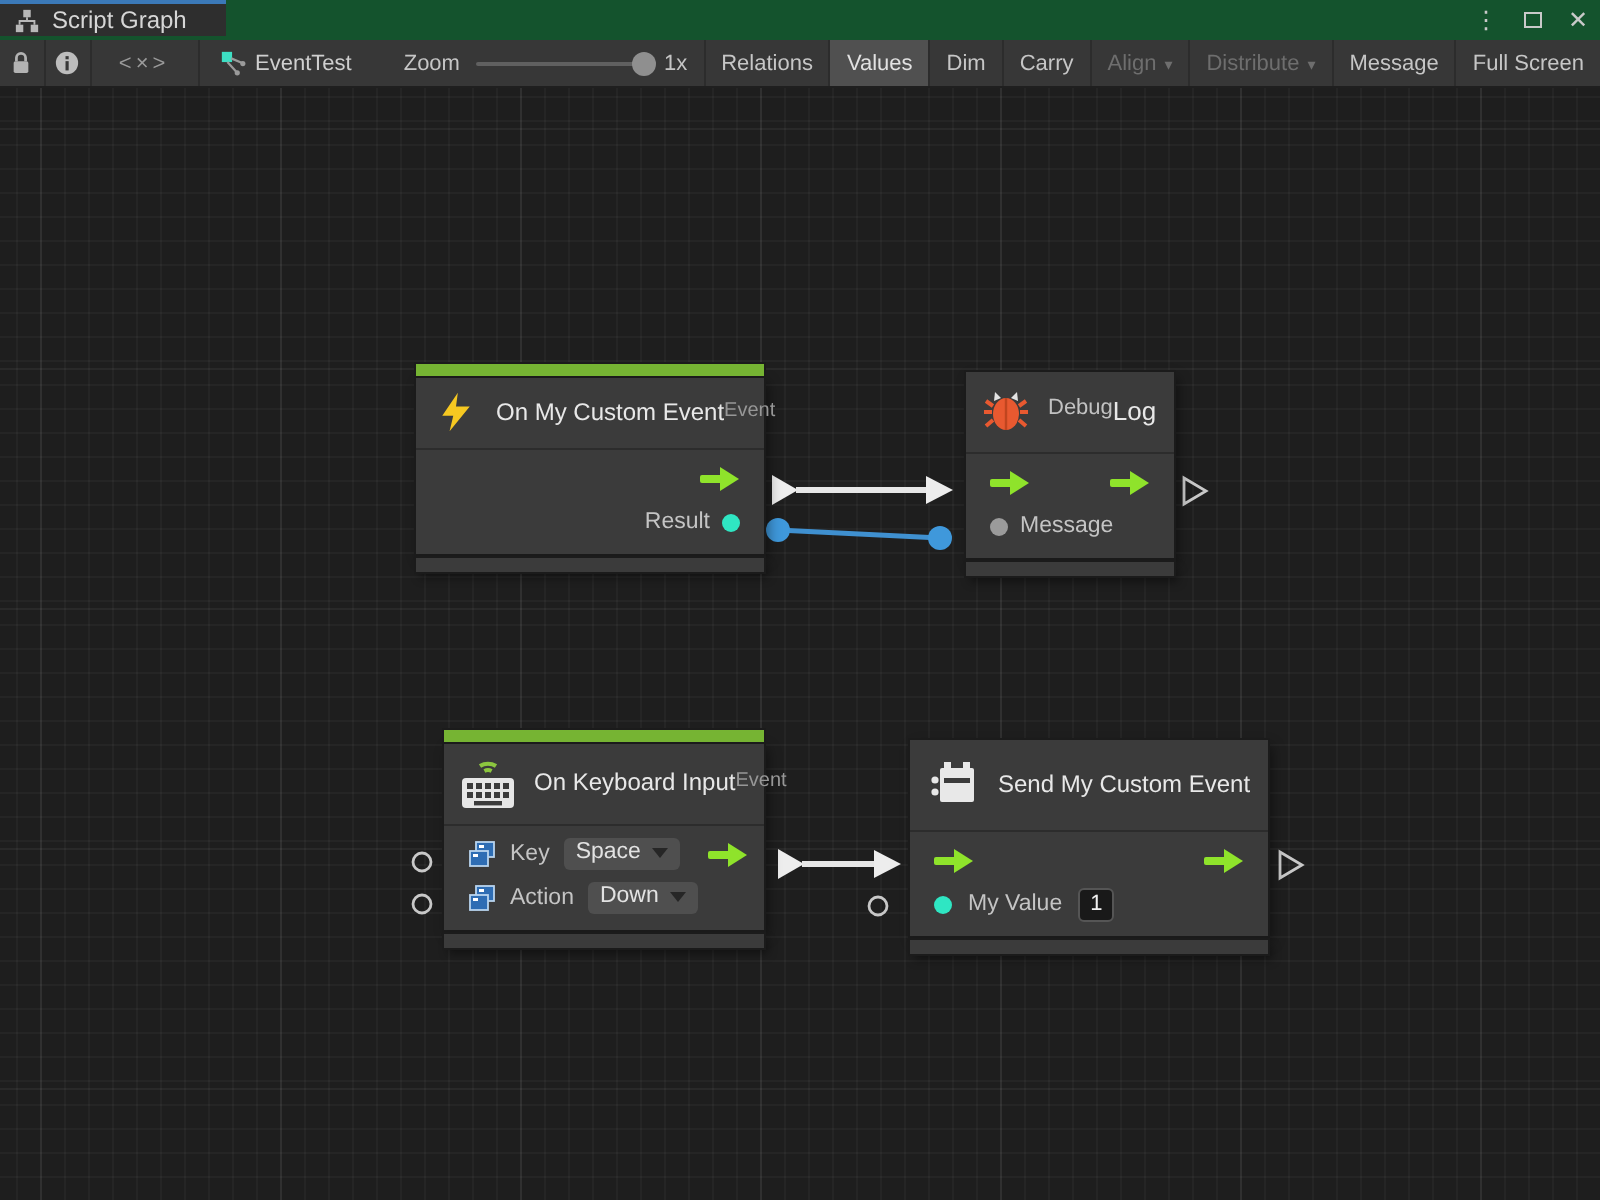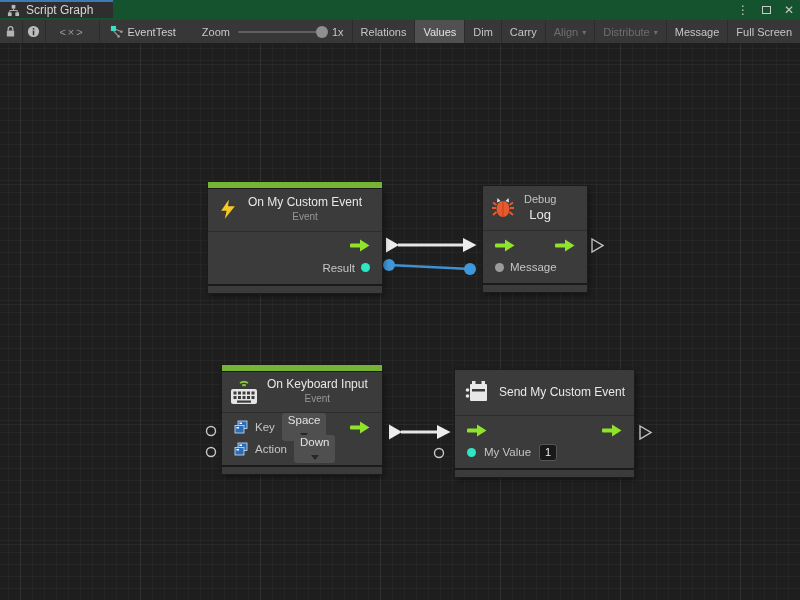--- a/index.html
+++ b/index.html
@@ -44,36 +44,36 @@
     background-size:12px 12px,12px 12px,120px 120px,120px 120px;
     background-position:8px 4px,8px 4px,20px 20px,20px 20px;}
 
   .wires{position:absolute;top:0;left:0;width:800px;height:600px;z-index:1;pointer-events:none;}
 
   
   .node{position:absolute;z-index:2;font-size:11px;color:#c8c8c8;}
   .n-main{background:#3b3b3b;box-shadow:0 0 0 1px #1b1b1b,2px 3px 6px rgba(0,0,0,.45);}
   .n-strip{height:6px;background:#76b433;box-shadow:0 0 0 1px #1b1b1b;position:relative;z-index:1;}
   .n-header{display:flex;align-items:center;gap:9px;padding:7px 10px 7px 9px;}
-  .n-titles{display:flex;flex-direction:column;line-height:1.25;align-items:center;}
+  .n-titles{display:flex;flex-direction:row;line-height:1.25;}
   .n-title{font-size:12px;color:#e8e8e8;white-space:nowrap;}
   .n-cat{font-size:11px;color:#c2c2c2;white-space:nowrap;}
   .n-title-lg{font-size:13px;color:#e8e8e8;white-space:nowrap;}
   .n-sub{font-size:10px;color:#979797;margin-top:1px;}
   .n-div{height:1px;background:#2c2c2c;}
   .n-body{padding:3px 0 5px;}
   .n-row{height:22px;display:flex;align-items:center;gap:6px;padding:0 12px;}
   .n-footer{height:7px;background:#3b3b3b;margin-top:2px;box-shadow:0 0 0 1px #1b1b1b,2px 3px 5px rgba(0,0,0,.4);}
   .port-label{color:#c4c4c4;font-size:11.5px;white-space:nowrap;}
   .dot{width:9px;height:9px;border-radius:50%;display:inline-block;}
   .dot.teal{background:#2fe6c3;}
   .dot.gray{background:#9b9b9b;}
   .spacer{flex:1;}
   .dropdown{display:inline-flex;align-items:center;gap:6px;background:#4f4f4f;border-radius:3px;
-            padding:2px 6px 3px;color:#e2e2e2;font-size:11.5px;line-height:1;cursor:default;flex-direction:column;}
+            padding:2px 6px 3px;color:#e2e2e2;font-size:11.5px;line-height:1;cursor:default;}
   .dd-tri{width:0;height:0;border-left:4px solid transparent;border-right:4px solid transparent;border-top:5px solid #262626;}
   .valuebox{display:inline-block;background:#191919;border:1px solid #555;border-radius:3px;
             padding:0 5px;height:15px;line-height:15px;color:#efefef;font-size:11px;}
   .picon{display:inline-flex;align-items:center;}
 </style>
 </head>
 <body>
 
 <div id="app">
 

